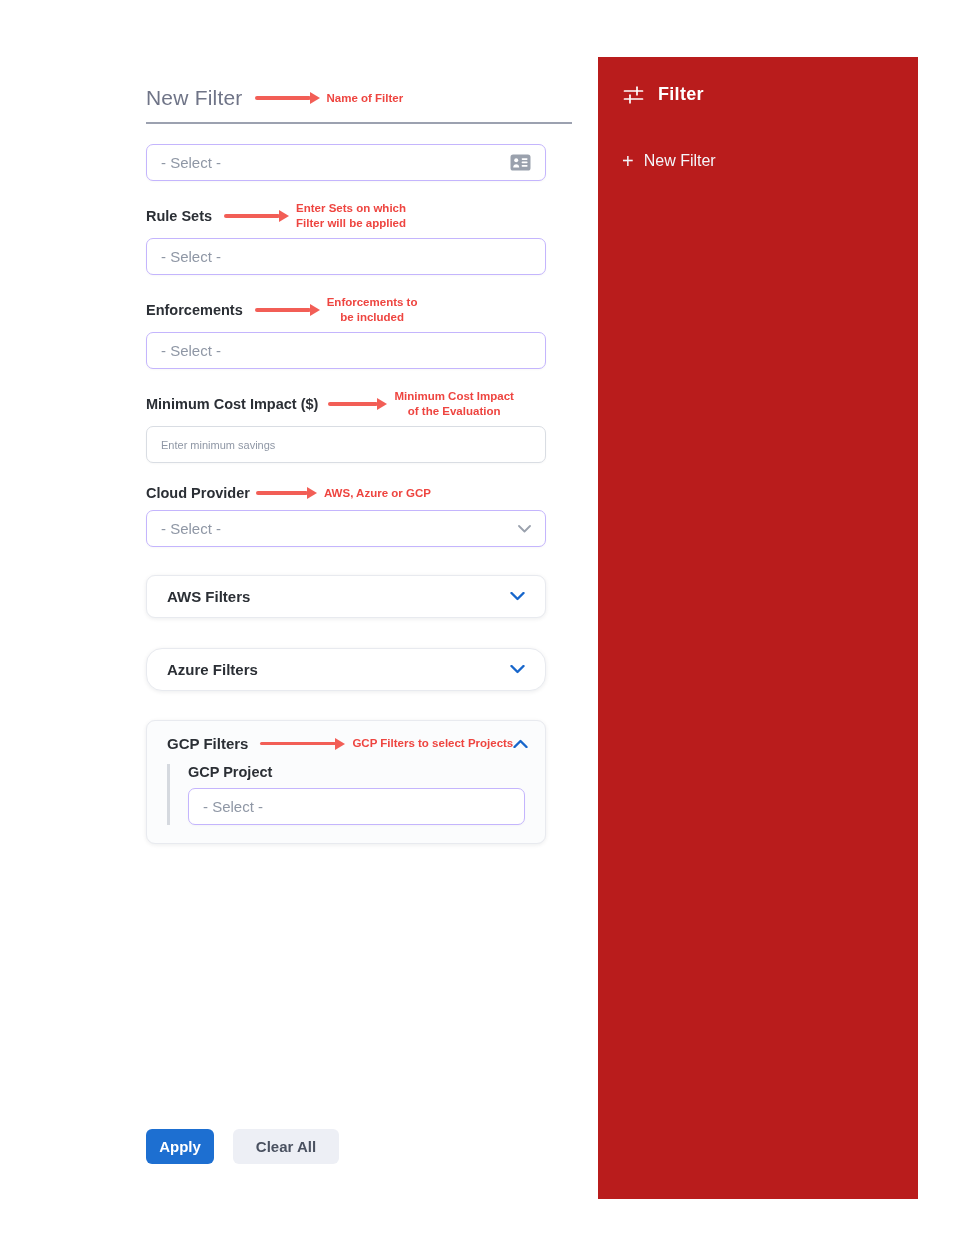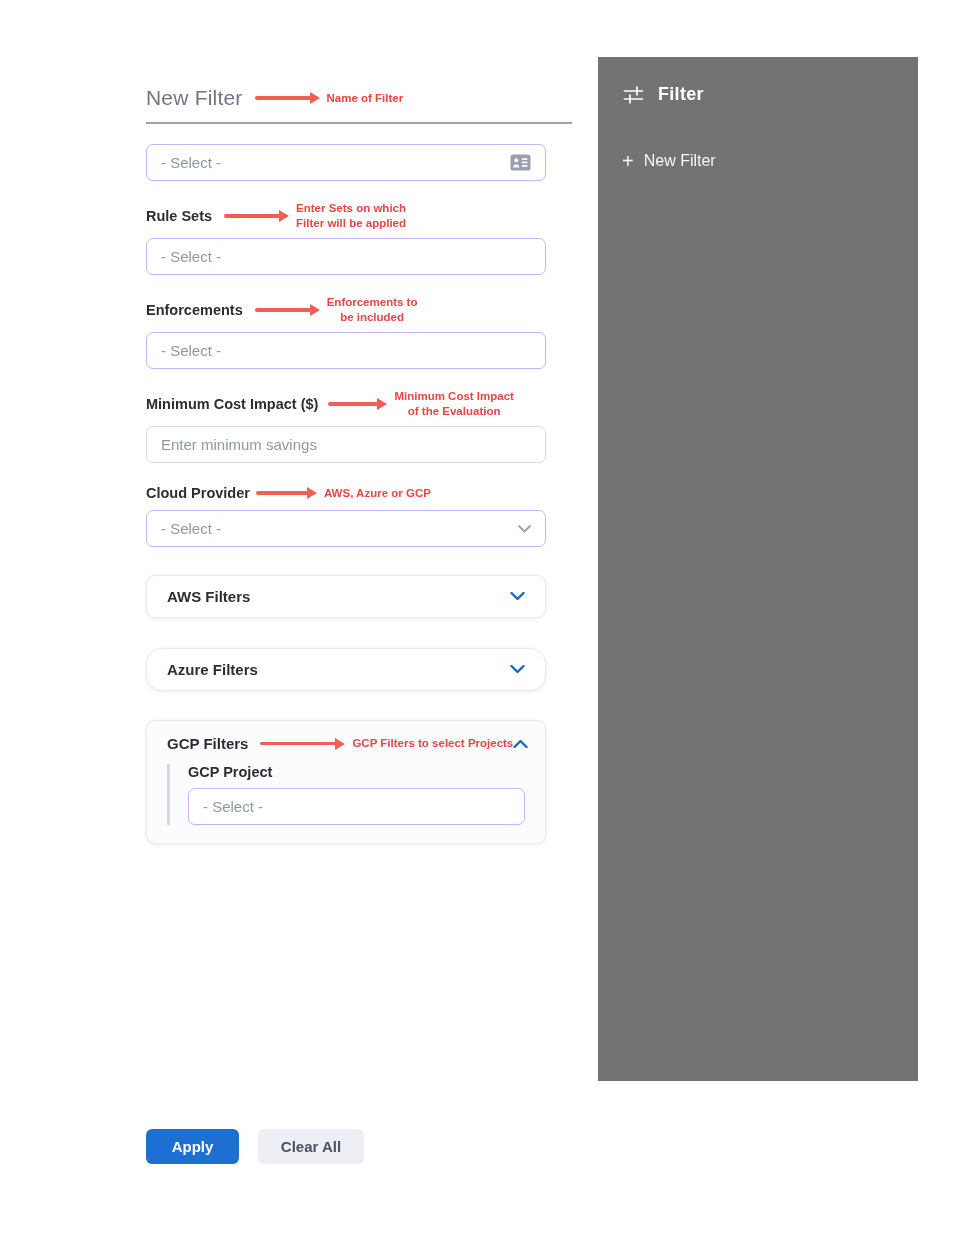--- a/index.html
+++ b/index.html
@@ -44,21 +44,21 @@
     margin-top: 7px; height: 37px;
     border: 1px solid #c4b5fd; border-radius: 7px; background: #fff;
     display: flex; align-items: center; justify-content: space-between;
     padding: 0 14px; cursor: pointer;
     box-shadow: 0 1px 2px rgba(16,24,40,0.03);
   }
   .placeholder { color: #8F97A5; font-size: 15px; }
   .text-input {
     margin-top: 7px; height: 37px; width: 100%;
     border: 1px solid #D9DDE3; border-radius: 7px;
-    padding: 0 14px; font-size: 15px; color: #2B2F35;
+    padding: 0 14px; font-size: 11px; color: #2B2F35;
     font-family: "Liberation Sans", sans-serif; outline: none;
     box-shadow: 0 1px 2px rgba(16,24,40,0.03);
   }
   .text-input::placeholder { color: #8F97A5; }
 
   .card {
     border: 1px solid #E8EAEF; border-radius: 9px; background: #fff;
     box-shadow: 0 1px 4px rgba(16,24,40,0.08);
   }
   .card-header {
@@ -79,27 +79,27 @@
   .icon { display: inline-flex; align-items: center; }
 
   
   .buttons { position: absolute; left: 146px; top: 1129px; display: flex; gap: 19px; }
   .btn {
     height: 35px; border: none; border-radius: 6px;
     font-family: "Liberation Sans", sans-serif;
     font-weight: bold; font-size: 15px; cursor: pointer;
     display: flex; align-items: center; justify-content: center;
   }
-  .btn-apply { width: 93px; background: #1D6FD1; color: #ffffff; }
+  .btn-apply { width: 68px; background: #1D6FD1; color: #ffffff; }
   .btn-clear { width: 106px; background: #EDEFF5; color: #4A5160; }
 
   
   .sidebar {
     position: absolute; left: 598px; top: 57px;
-    width: 320px; height: 1024px; background: #737373; color: #fff;
+    width: 320px; height: 1142px; background: #b91c1c; color: #fff;
   }
   .sidebar-header { display: flex; align-items: center; gap: 13px; padding: 27px 24px 0; }
   .sidebar-title { font-size: 18px; font-weight: bold; letter-spacing: 0.3px; }
   .sidebar-new {
     display: flex; align-items: center; gap: 10px;
     margin-top: 46px; padding: 0 24px; cursor: pointer;
     font-size: 16px; color: #F4F6FA;
   }
   .plus-glyph { font-size: 20px; font-weight: normal; line-height: 20px; }
 </style>

